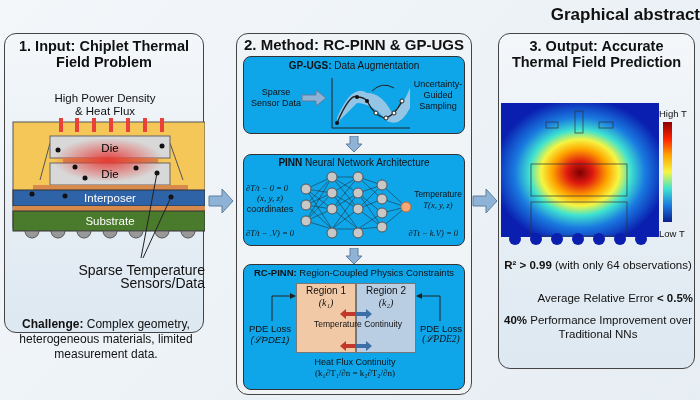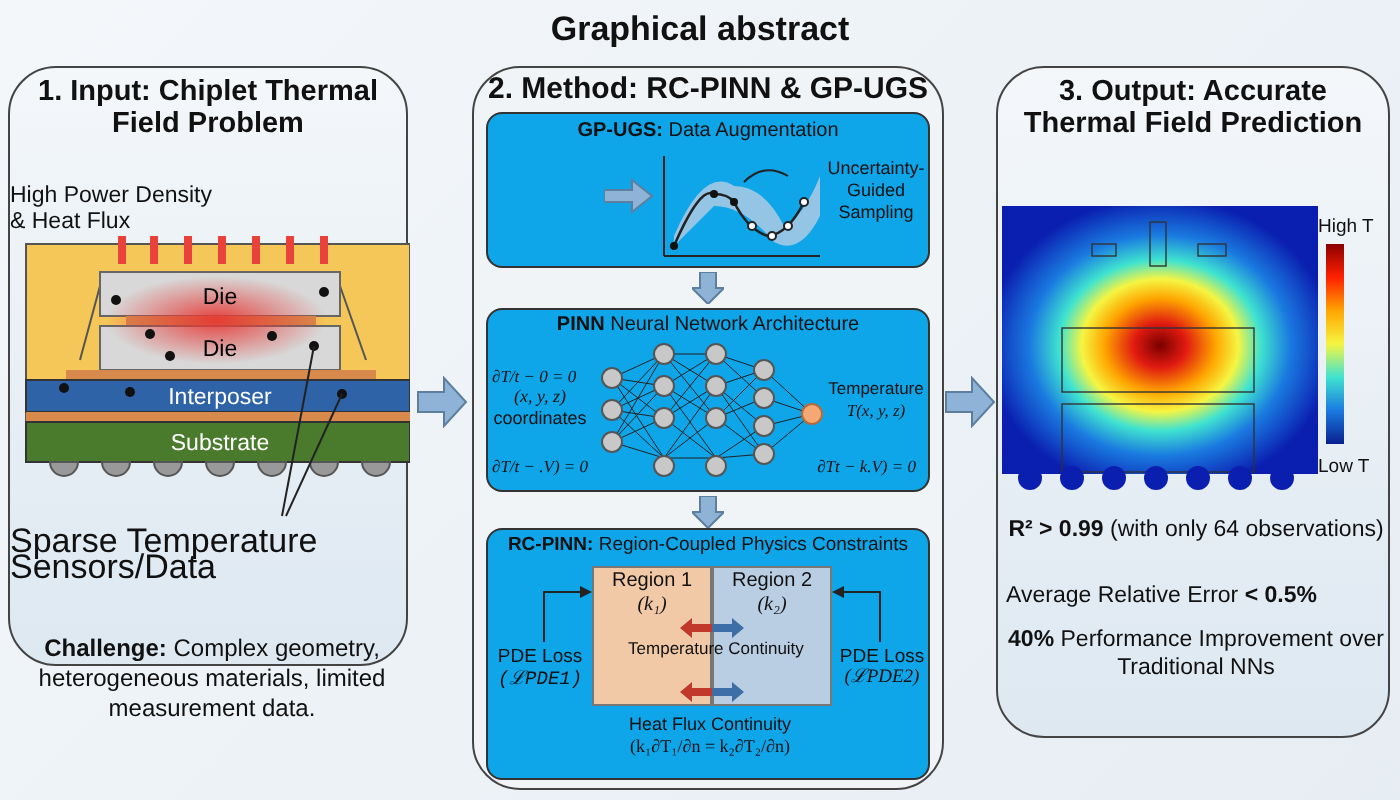--- a/index.html
+++ b/index.html
@@ -1,38 +1,38 @@
 <!DOCTYPE html>
 <html><head>
 <meta charset="utf-8">
 <style>
   *{box-sizing:border-box;margin:0;padding:0}
   body{width:700px;height:400px;overflow:hidden;font-family:"Liberation Sans",sans-serif;background:linear-gradient(135deg,#f4f7fa,#e6edf3);position:relative;color:#111}
-  .title{position:absolute;top:5px;left:0;width:700px;text-align:center;font-weight:bold;font-size:17px}
-  .panel{position:absolute;border:1.5px solid #444;border-radius:24px;background:linear-gradient(180deg,#f4f7fa 0%,#dde8f1 100%)}
+  .title{position:absolute;top:5px;left:0;width:700px;text-align:right;font-weight:bold;font-size:17px}
+  .panel{position:absolute;border:1.5px solid #444;border-radius:12px;background:linear-gradient(180deg,#f4f7fa 0%,#dde8f1 100%)}
   .p1{left:4px;top:33px;width:200px;height:300px}
   .p2{left:236px;top:33px;width:236px;height:362px;background:#f1f4f7}
   .p3{left:498px;top:33px;width:197px;height:336px}
   .ptitle{font-weight:bold;font-size:14.5px;text-align:center;line-height:16px;margin-top:4px}
   .arrow-big{position:absolute;width:26px;height:26px}
   .sub{position:absolute;border:1.2px solid #333;border-radius:8px;background:#0ea5e9}
   .sm{font-size:9px;text-align:center}
   .abs{position:absolute}
 </style>
 </head>
 <body>
 
 <div class="title">Graphical abstract</div>
 
 <div class="panel p1">
   <div class="ptitle">
     <div>1. Input: Chiplet Thermal</div>
     <div>Field Problem</div>
   </div>
-  <div class="abs" style="top:58px;left:0;width:200px;text-align:left;font-size:11.5px;line-height:13px">
+  <div class="abs" style="top:58px;left:0;width:200px;text-align:center;font-size:11.5px;line-height:13px">
     <div>High Power Density</div>
     <div>&amp; Heat Flux</div>
   </div>
   <svg class="abs" style="left:0;top:84px" width="200" height="150">
     <defs>
       <radialGradient id="hot" cx="50%" cy="50%" r="50%">
         <stop offset="0%" stop-color="#e53935" stop-opacity="0.95"></stop>
         <stop offset="100%" stop-color="#e53935" stop-opacity="0"></stop>
       </radialGradient>
     </defs>
@@ -76,41 +76,45 @@
       <circle cx="80" cy="60" r="2.5"></circle>
         <circle cx="131" cy="50" r="2.5"></circle>
         <circle cx="152" cy="55" r="2.5"></circle>
       <circle cx="27" cy="76" r="2.5"></circle>
         <circle cx="60" cy="78" r="2.5"></circle>
         <circle cx="166" cy="79" r="2.5"></circle>
     </g>
     <line x1="152" y1="55" x2="136" y2="140" stroke="#222"></line>
       <line x1="166" y1="79" x2="138" y2="140" stroke="#222"></line>
   </svg>
-  <div class="abs" style="top:230px;left:0;width:200px;text-align:left;font-size:17px;line-height:13px">
+  <div class="abs" style="top:230px;left:0;width:200px;text-align:right;font-size:14px;line-height:13px">
     <div>Sparse Temperature</div>
     <div>Sensors/Data</div>
   </div>
   <div class="abs" style="top:283px;left:6px;width:190px;text-align:center;font-size:12px;line-height:15px">
     <b>Challenge:</b><span> Complex geometry, heterogeneous materials, limited measurement data.</span>
   </div>
 </div>
 
 <svg class="arrow-big" style="left:208px;top:188px" viewBox="0 0 26 26">
     <path d="M1 8 h13 v-7 l11 12 l-11 12 v-7 h-13z" fill="#8fb3d6" stroke="#5d7f9f"></path>
   </svg>
 <svg class="arrow-big" style="left:472px;top:188px" viewBox="0 0 26 26">
     <path d="M1 8 h13 v-7 l11 12 l-11 12 v-7 h-13z" fill="#8fb3d6" stroke="#5d7f9f"></path>
   </svg>
 
 <div class="panel p2">
   <div class="ptitle" style="font-size:15px;margin-top:3px">2. Method: RC-PINN &amp; GP-UGS</div>
 
   <div class="sub" style="left:6px;top:22px;width:222px;height:78px">
     <div class="sm" style="font-size:10px;margin-top:3px"><b>GP-UGS:</b><span> Data Augmentation</span></div>
+    <div class="abs sm" style="left:4px;top:30px;width:56px;line-height:11px">
+        <div>Sparse</div>
+        <div>Sensor Data</div>
+      </div>
     <svg class="abs" style="left:58px;top:16px" width="110" height="60">
       <path d="M0 22 h14 v-5 l10 8 l-10 8 v-5 h-14z" fill="#8fb3d6" stroke="#5d7f9f" transform="translate(0,0)"></path>
       <line x1="30" y1="55" x2="108" y2="55" stroke="#222"></line>
         <line x1="30" y1="55" x2="30" y2="5" stroke="#222"></line>
       <path d="M35 45 Q50 10 65 20 Q80 20 90 40 Q100 35 108 15 L108 35 Q98 55 85 48 Q70 30 55 30 Q45 40 35 50z" fill="#b6cde4" opacity="0.8"></path>
       <path d="M35 50 Q48 20 55 24 Q62 24 65 28 Q72 42 82 45 Q92 44 100 28" fill="none" stroke="#222" stroke-width="1.3"></path>
       <g fill="#111">
           <circle cx="35" cy="50" r="2"></circle>
           <circle cx="55" cy="24" r="2"></circle>
           <circle cx="65" cy="28" r="2"></circle>
@@ -205,21 +209,21 @@
     <svg class="abs" style="left:26px;top:28px" width="26" height="30">
         <path d="M2 28 V3 H20" fill="none" stroke="#222"></path>
         <path d="M20 0 l6 3 l-6 3z" fill="#222"></path>
       </svg>
     <svg class="abs" style="left:172px;top:28px" width="26" height="30">
         <path d="M24 28 V3 H6" fill="none" stroke="#222"></path>
         <path d="M6 0 l-6 3 l6 3z" fill="#222"></path>
       </svg>
     <div class="abs sm" style="left:0;top:58px;width:52px;font-size:9.5px;line-height:11px">
         <div>PDE Loss</div>
-        <div style="font-style:italic;font-family:Liberation Mono, monospace">(ℒPDE1)</div>
+        <div style="font-style:italic;font-family:Liberation Sans, sans-serif">(ℒPDE1)</div>
       </div>
     <div class="abs sm" style="left:172px;top:58px;width:50px;font-size:9.5px;line-height:11px">
         <div>PDE Loss</div>
         <div style="font-style:italic;font-family:'Liberation Serif',serif">(ℒPDE2)</div>
       </div>
     <div class="abs sm" style="left:0;top:92px;width:222px;font-size:9px;line-height:11px">
         <div>Heat Flux Continuity</div>
         <div style="font-family:'Liberation Serif',serif">(k₁∂T₁/∂n = k₂∂T₂/∂n)</div>
       </div>
   </div>
@@ -257,15 +261,15 @@
       <circle cx="77" cy="138" r="6"></circle>
         <circle cx="98" cy="138" r="6"></circle>
         <circle cx="119" cy="138" r="6"></circle>
         <circle cx="140" cy="138" r="6"></circle>
     </g>
   </svg>
   <div class="abs" style="left:160px;top:74px;font-size:9.5px">High T</div>
   <div class="abs" style="left:164px;top:88px;width:9px;height:100px;background:linear-gradient(180deg,#8b0000,#ff2000,#ffa500,#f5f542,#3fe3d0,#1a7ae0,#0a1f90)"></div>
   <div class="abs" style="left:160px;top:194px;font-size:9.5px">Low T</div>
   <div class="abs" style="left:4px;top:224px;width:190px;text-align:center;font-size:11.5px;line-height:14px"><b>R² &gt; 0.99</b><span> (with only 64 observations)</span></div>
-  <div class="abs" style="left:4px;top:257px;width:190px;text-align:left;font-size:11.5px;line-height:14px"><span>Average Relative Error </span><b>&lt; 0.5%</b></div>
+  <div class="abs" style="left:4px;top:257px;width:190px;text-align:right;font-size:11.5px;line-height:14px"><span>Average Relative Error </span><b>&lt; 0.5%</b></div>
   <div class="abs" style="left:4px;top:279px;width:190px;text-align:center;font-size:11.5px;line-height:14px"><b>40%</b><span> Performance Improvement over Traditional NNs</span></div>
 </div>
 
 </body></html>

